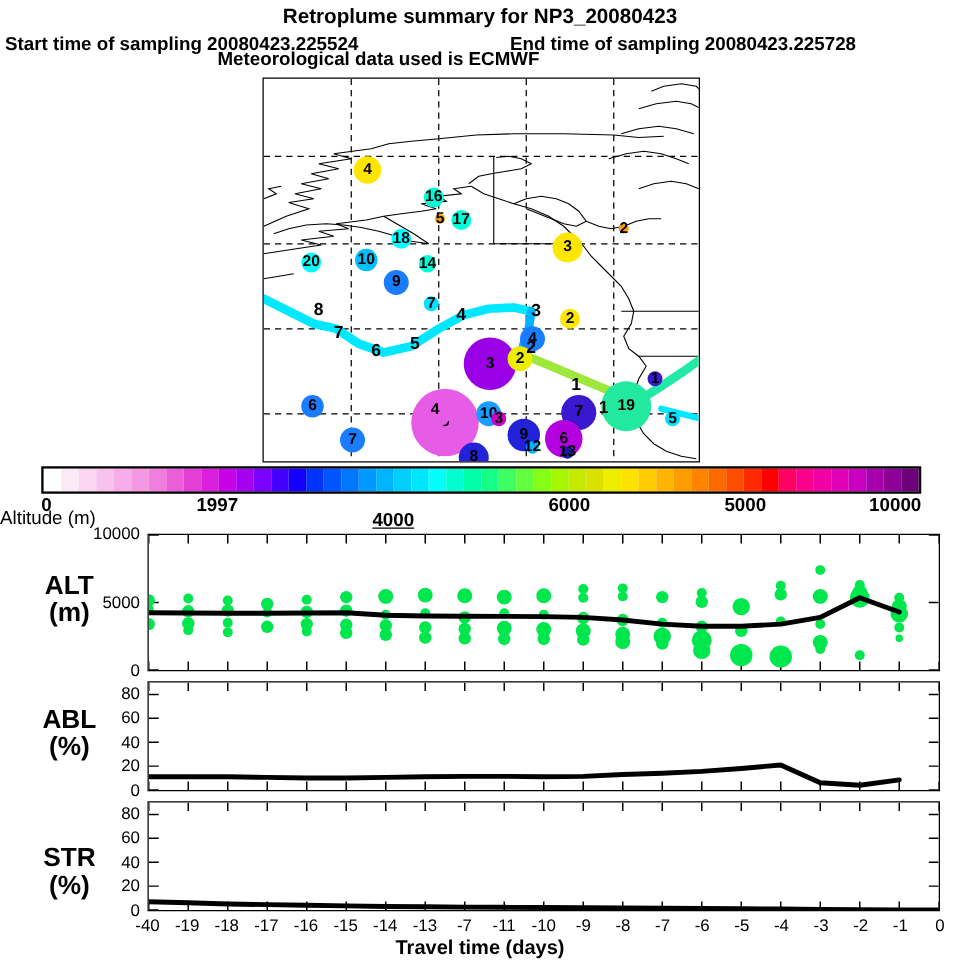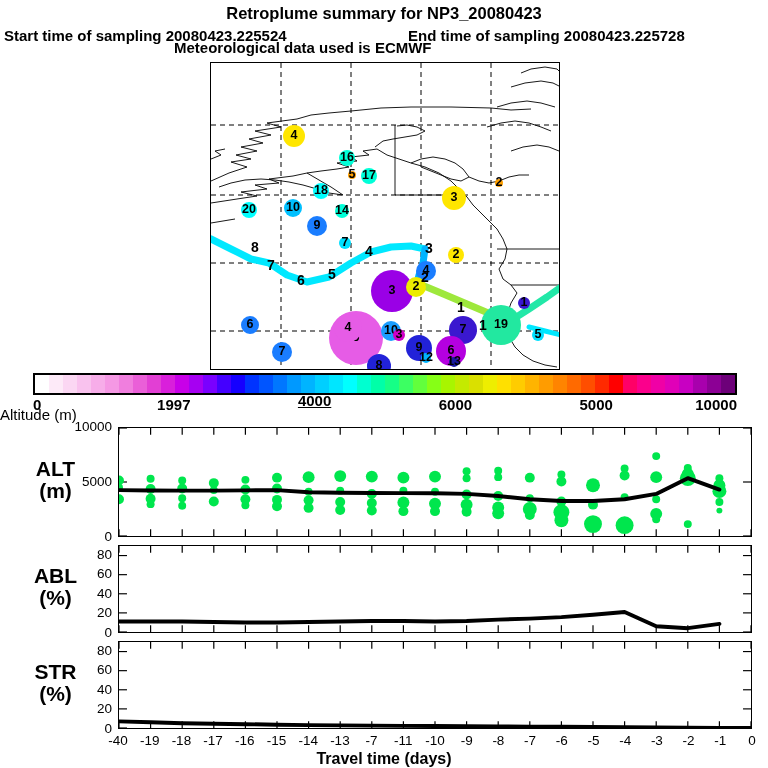--- a/index.html
+++ b/index.html
@@ -218,21 +218,21 @@
     <i style="background: rgb(240, 0, 166);"></i>
     <i style="background: rgb(224, 0, 184);"></i>
     <i style="background: rgb(200, 0, 194);"></i>
     <i style="background: rgb(168, 0, 173);"></i>
     <i style="background: rgb(140, 0, 149);"></i>
     <i style="background: rgb(109, 0, 121);"></i>
   </div>
 <div id="cb-ticks">
     <div class="abs cb-tick" style="top: 396px; left: 33px; transform: translateX(0px);">0</div>
     <div class="abs cb-tick" style="top: 396px; left: 173.8px; transform: translateX(-50%);">1997</div>
-    <div class="abs cb-tick" style="top: 392px; left: 314.6px; transform: translateX(-50%); text-decoration: underline;">4000</div>
+    <div class="abs cb-tick" style="top: 408px; left: 314.6px; transform: translateX(-50%); text-decoration: underline;">4000</div>
     <div class="abs cb-tick" style="top: 396px; left: 455.4px; transform: translateX(-50%);">6000</div>
     <div class="abs cb-tick" style="top: 396px; left: 596.2px; transform: translateX(-50%);">5000</div>
     <div class="abs cb-tick" style="top: 396px; left: 737px; transform: translateX(-100%);">10000</div>
   </div>
 <div class="abs cb-lab">Altitude (m)</div>
 
 <div class="ylab" style="top:458px;">
   <div>ALT</div>
   <div>(m)</div>
 </div>
@@ -445,21 +445,21 @@
   </svg>
 </div>
 <div id="abl-yticks">
     <div class="ytick" style="left: 52px; top: 625px;">0</div>
     <div class="ytick" style="left: 52px; top: 605.444px;">20</div>
     <div class="ytick" style="left: 52px; top: 585.889px;">40</div>
     <div class="ytick" style="left: 52px; top: 566.333px;">60</div>
     <div class="ytick" style="left: 52px; top: 546.778px;">80</div>
   </div>
 
-<div class="ylab" style="top:661px;">
+<div class="ylab" style="top:676px;">
   <div>STR</div>
   <div>(%)</div>
 </div>
 <div class="panel" id="str-panel">
   <svg viewBox="0 0 634 88" preserveAspectRatio="none">
     <g id="str-ticks" stroke="#000" stroke-width="1.2">
         <line x1="0" x2="0" y1="0" y2="7"></line>
         <line x1="0" x2="0" y1="81" y2="88"></line>
         <line x1="31.700000000000003" x2="31.700000000000003" y1="0" y2="7"></line>
         <line x1="31.700000000000003" x2="31.700000000000003" y1="81" y2="88"></line>

